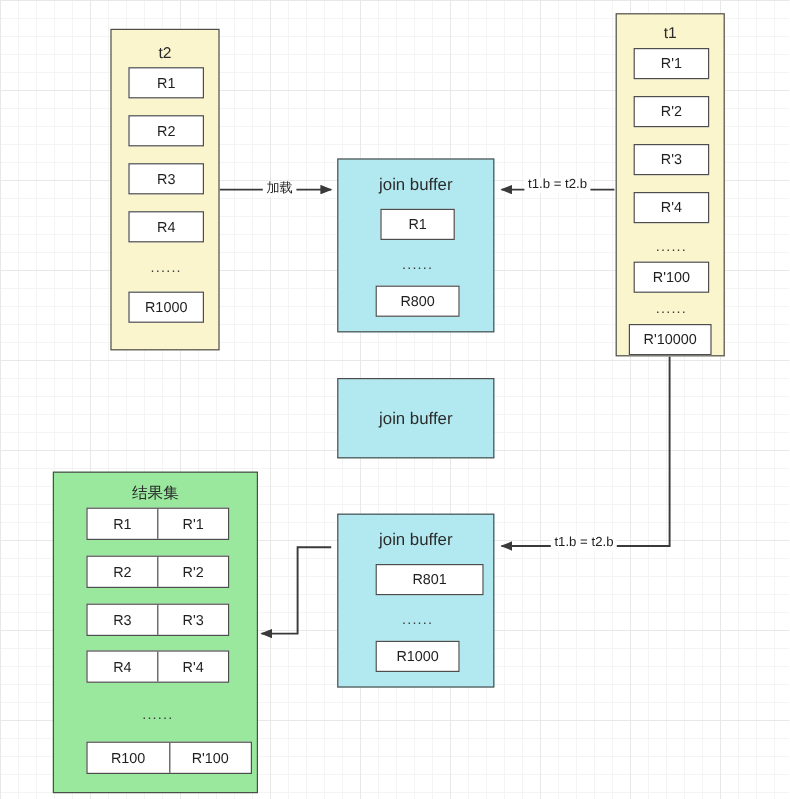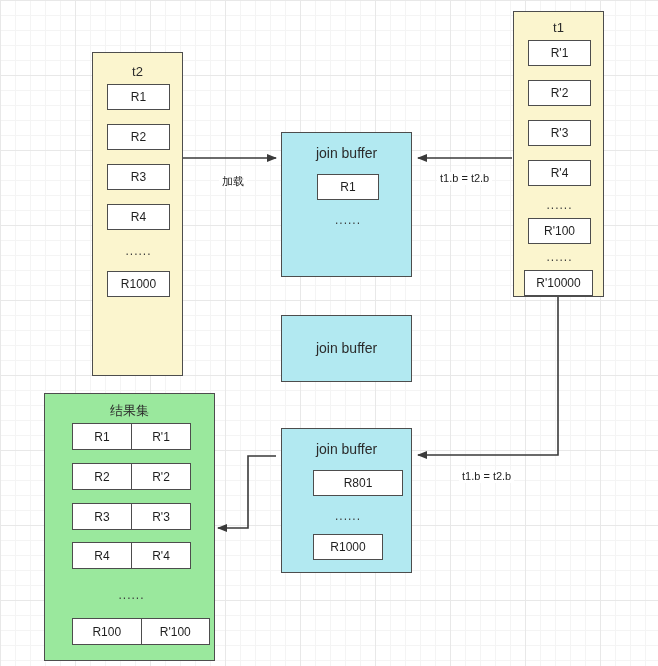--- a/index.html
+++ b/index.html
@@ -90,21 +90,20 @@
     pointer-events: none;
   }
   .edge-label {
     position: absolute;
     font-size: 11px;
     color: #1f1f1f;
     background: #ffffff;
     padding: 0 3px;
     white-space: nowrap;
     line-height: 13px;
-    margin-top: 24px;
   }
 </style>
 </head>
 <body>
 
 <div id="canvas">
 
   <svg class="edge-layer" viewBox="0 0 658 666" width="658" height="666">
     <defs>
       <marker id="arrow" markerWidth="10" markerHeight="8" refX="9" refY="4" orient="auto" markerUnits="userSpaceOnUse">
@@ -123,21 +122,21 @@
     <path d="M558,297 L558,455 L418,455" stroke="#3a3a3a" stroke-width="1.6" fill="none" marker-end="url(#arrow)"></path>
 
     <path d="M276,456 L248,456 L248,528 L218,528" stroke="#3a3a3a" stroke-width="1.6" fill="none" marker-end="url(#arrow)"></path>
   </svg>
 
   <div class="edge-label" style="left:219px; top:151px;">加载</div>
   <div class="edge-label" style="left:437px; top:148px;">t1.b = t2.b</div>
   <div class="edge-label" style="left:332px; top:241px;font-style:italic;">清空</div>
   <div class="edge-label" style="left:459px; top:446px;">t1.b = t2.b</div>
 
-  <div class="group-box yellow" style="left:92px; top:24px; width:91px; height:324px;margin-top:28px;">
+  <div class="group-box yellow" style="left:92px; top:24px; width:91px; height:268px;">
     <div class="group-title" style="top:11px;">t2</div>
     <div class="cell" style="left:14px; top:31px; width:63px; height:26px;">R1</div>
     <div class="cell" style="left:14px; top:71px; width:63px; height:26px;">R2</div>
     <div class="cell" style="left:14px; top:111px; width:63px; height:26px;">R3</div>
     <div class="cell" style="left:14px; top:151px; width:63px; height:26px;">R4</div>
     <div class="ellipsis" style="left:14px; top:191px; width:63px;">......</div>
     <div class="cell" style="left:14px; top:218px; width:63px; height:26px;">R1000</div>
   </div>
 
   <div class="group-box yellow" style="left:513px; top:11px; width:91px; height:286px;">
@@ -149,20 +148,21 @@
     <div class="ellipsis" style="left:14px; top:186px; width:63px;">......</div>
     <div class="cell" style="left:14px; top:206px; width:63px; height:26px;">R'100</div>
     <div class="ellipsis" style="left:14px; top:238px; width:63px;">......</div>
     <div class="cell" style="left:10px; top:258px; width:69px; height:26px;">R'10000</div>
   </div>
 
   <div class="group-box blue" style="left:281px; top:88px; width:131px; height:145px;">
     <div class="group-title" style="top:12px; font-size:14px;">join buffer</div>
     <div class="cell" style="left:35px; top:41px; width:62px; height:26px;">R1</div>
     <div class="ellipsis" style="left:35px; top:80px; width:62px;">......</div>
+    <div class="cell" style="left:31px; top:105px; width:70px; height:26px;">R800</div>
   </div>
 
   <div class="group-box blue" style="left:281px; top:271px; width:131px; height:67px;">
     <div class="group-title" style="top:24px; font-size:14px;">join buffer</div>
   </div>
 
   <div class="group-box blue" style="left:281px; top:384px; width:131px; height:145px;">
     <div class="group-title" style="top:12px; font-size:14px;">join buffer</div>
     <div class="cell" style="left:31px; top:41px; width:90px; height:26px;">R801</div>
     <div class="ellipsis" style="left:35px; top:80px; width:62px;">......</div>

